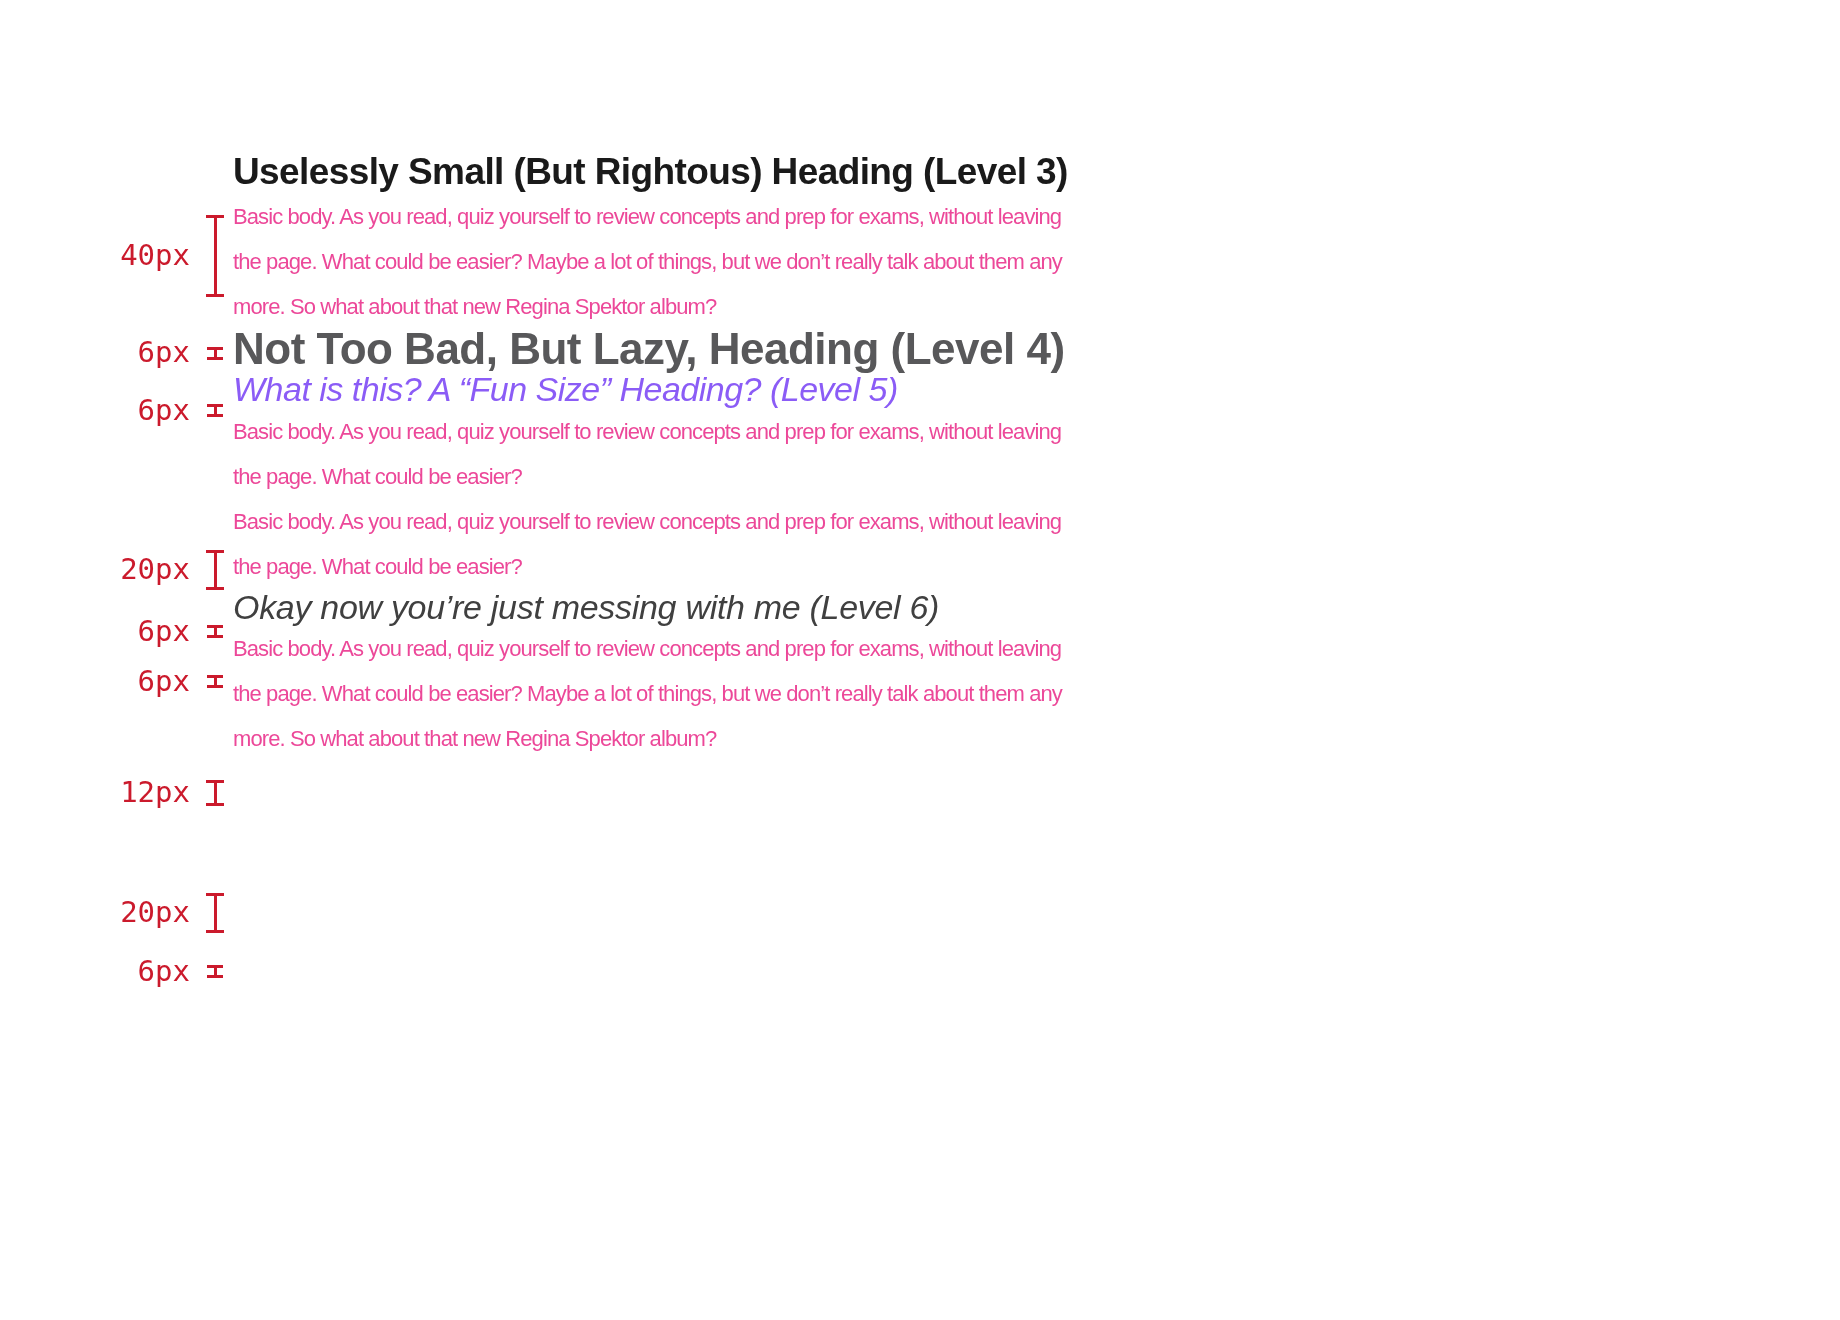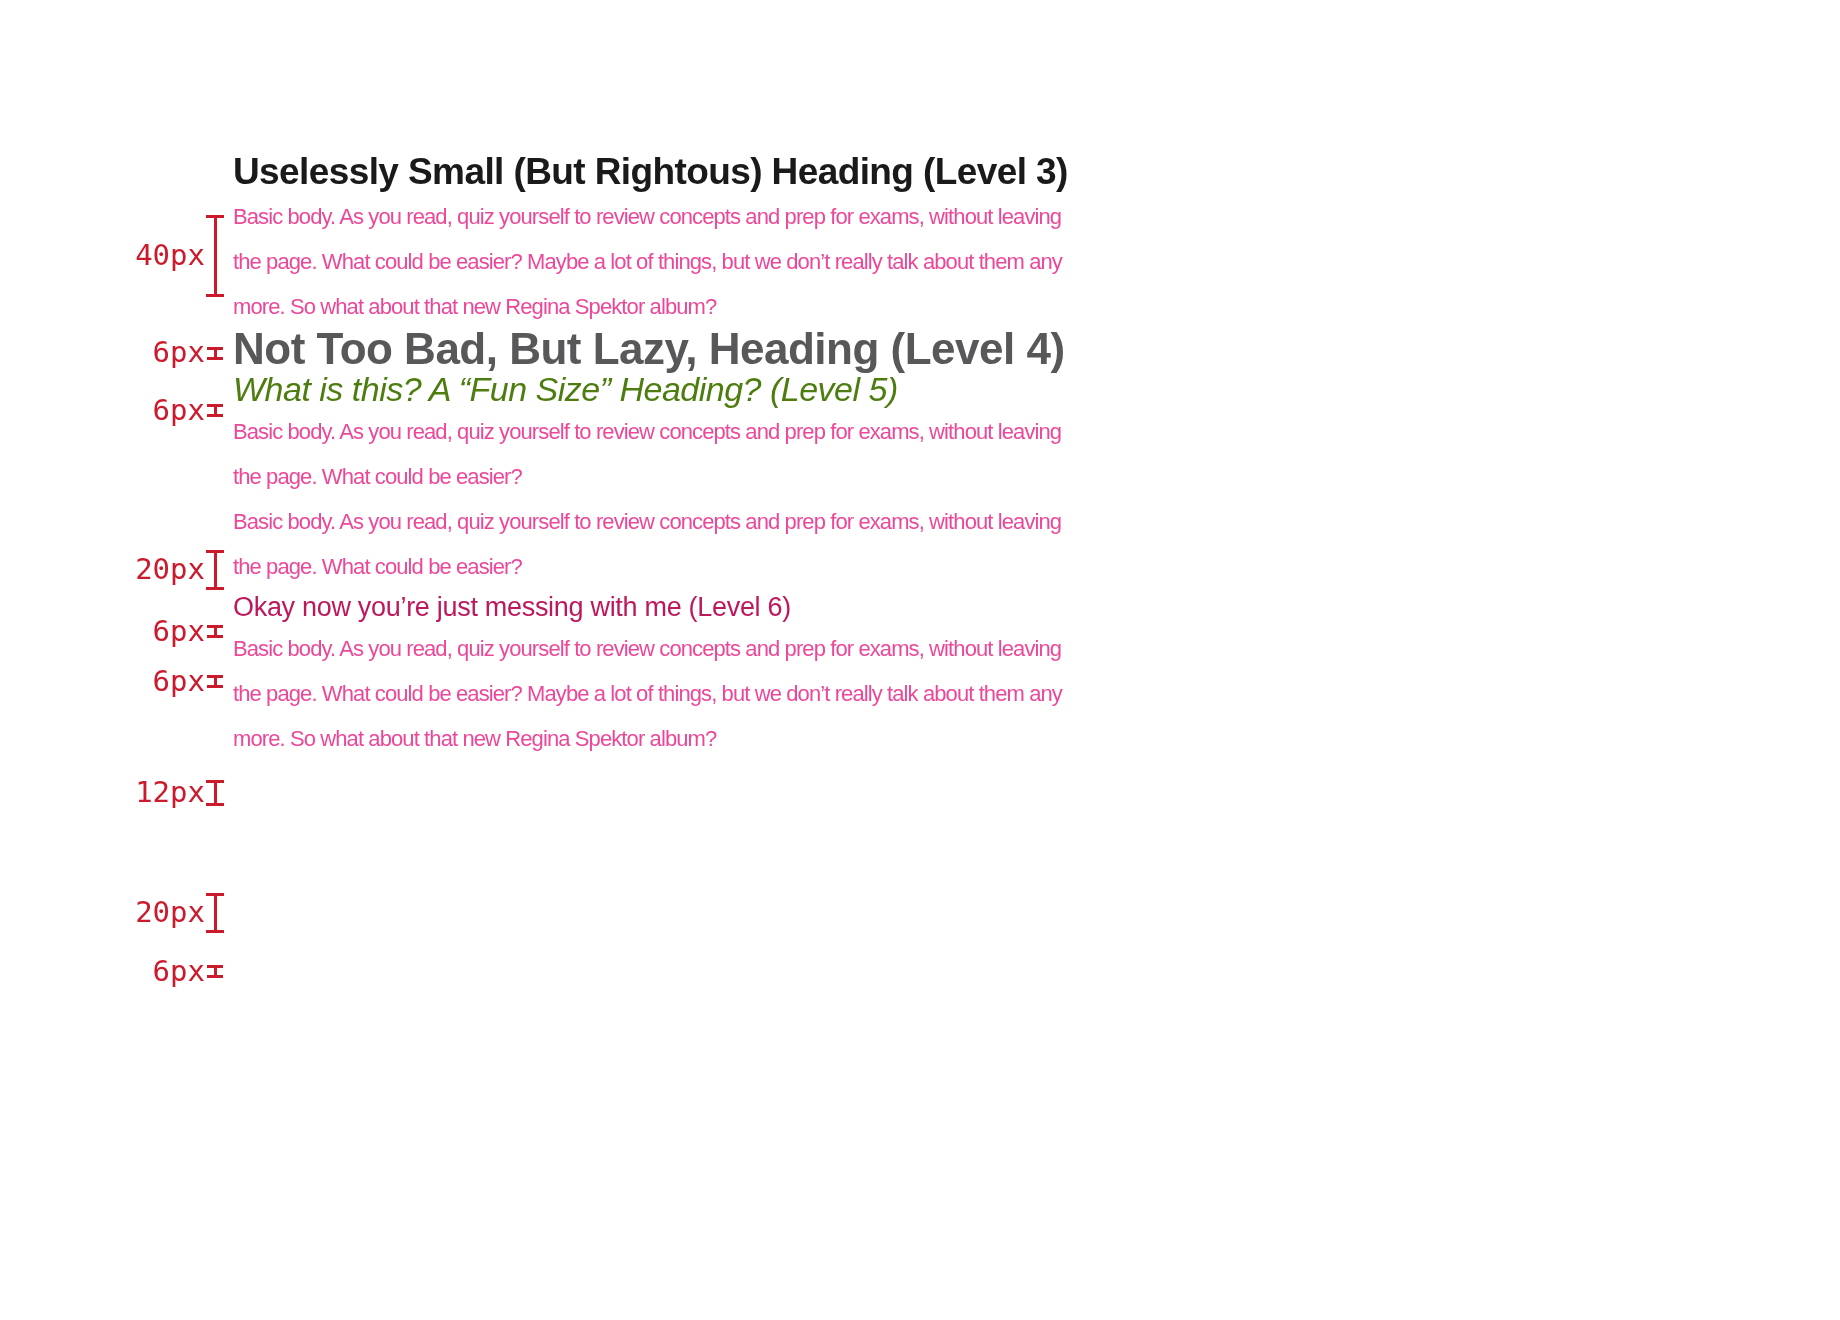--- a/index.html
+++ b/index.html
@@ -47,35 +47,35 @@
     white-space: pre-line;
   }
   .lead { margin-bottom: 40px; }
   .h4 {
     font-size: 44px; line-height: 40px; font-weight: bold;
     letter-spacing: -0.5px; color: #58585a;
     margin-bottom: 12px;
   }
   .h5 {
     font-size: 34px; line-height: 40px; font-weight: normal; font-style: italic;
-    letter-spacing: -0.5px; color: #4d7c0f;
+    letter-spacing: -0.5px; color: #8b5cf6;
     margin-bottom: 12px;
   }
   .two { margin-bottom: 24px; }
   .two2 { margin-bottom: 36px; }
   .h6 {
-    font-size: 27px; line-height: 37px; font-weight: normal; 
-    letter-spacing: -0.3px; color: #be185d;
+    font-size: 34px; line-height: 37px; font-weight: normal; font-style: italic;
+    letter-spacing: -0.3px; color: #404040;
     margin-bottom: 12px;
   }
 
   
   .ann-label {
     position: absolute;
-    left: 45px; width: 160px;
+    left: 30px; width: 160px;
     text-align: right;
     font-family: "DejaVu Sans Mono", monospace;
     font-size: 29px; line-height: 29px;
     color: #cb1a2c;
   }
   .bracket {
     position: absolute;
     box-sizing: border-box;
     border-top: 3px solid #cb1a2c;
     border-bottom: 3px solid #cb1a2c;

